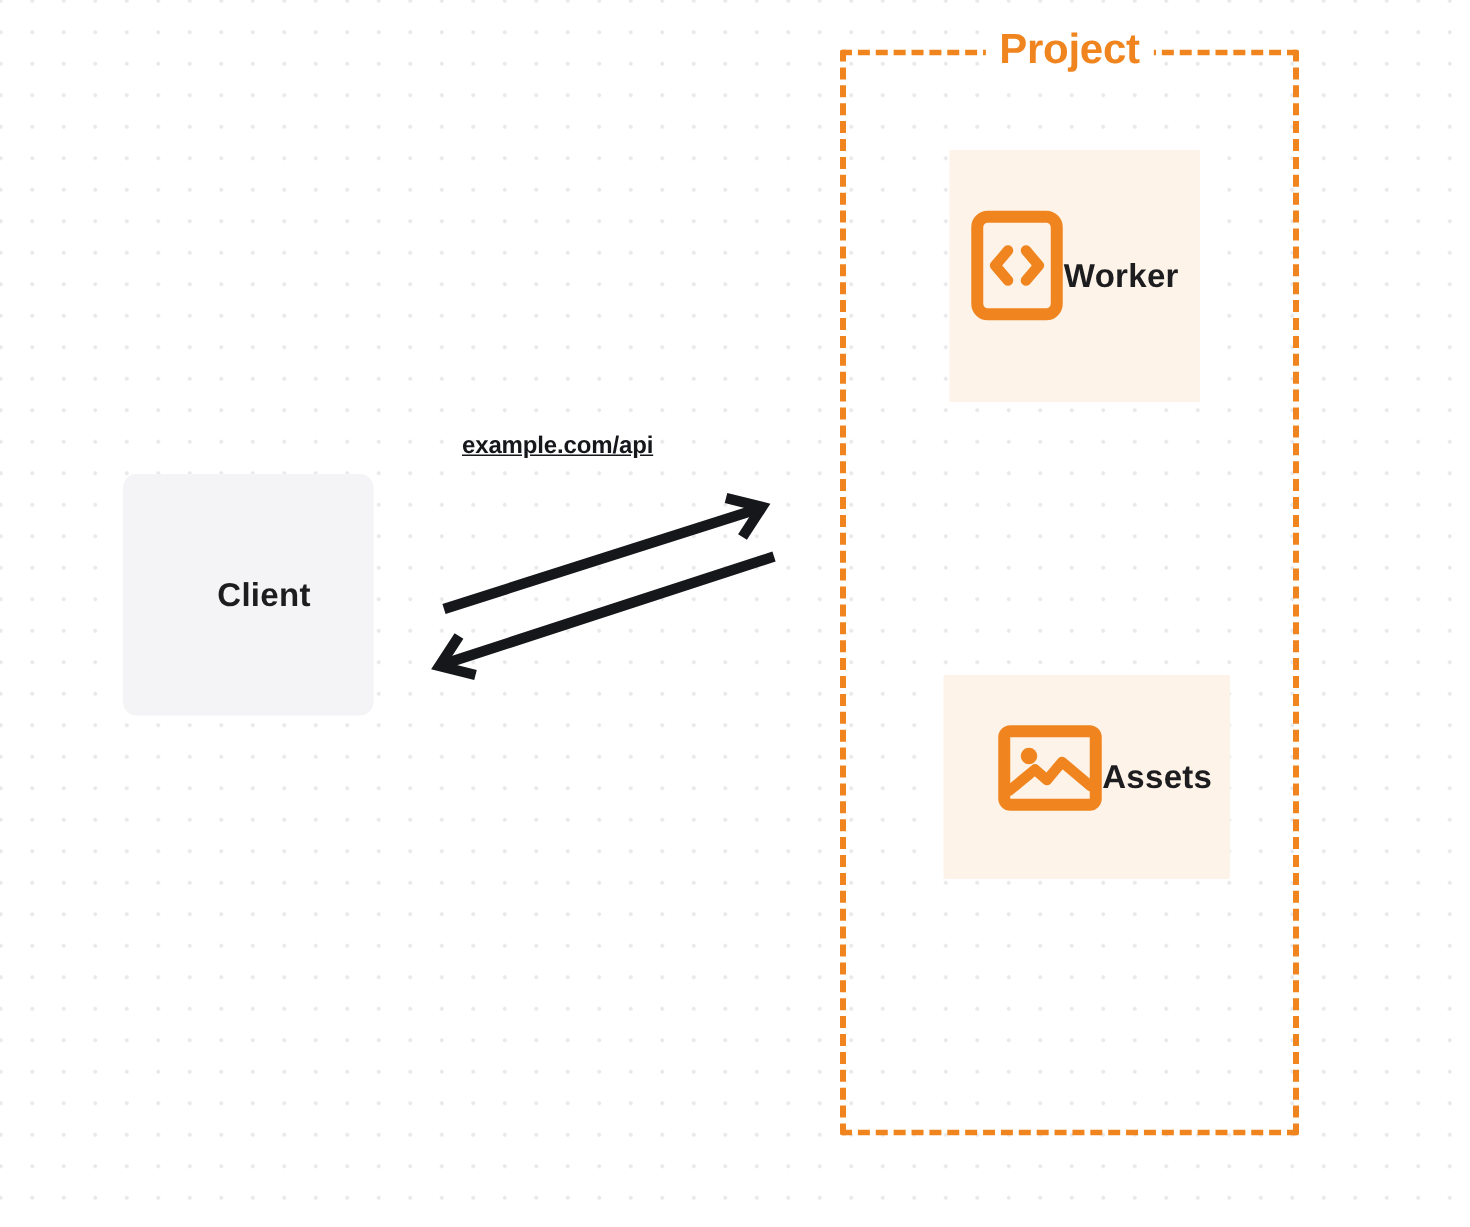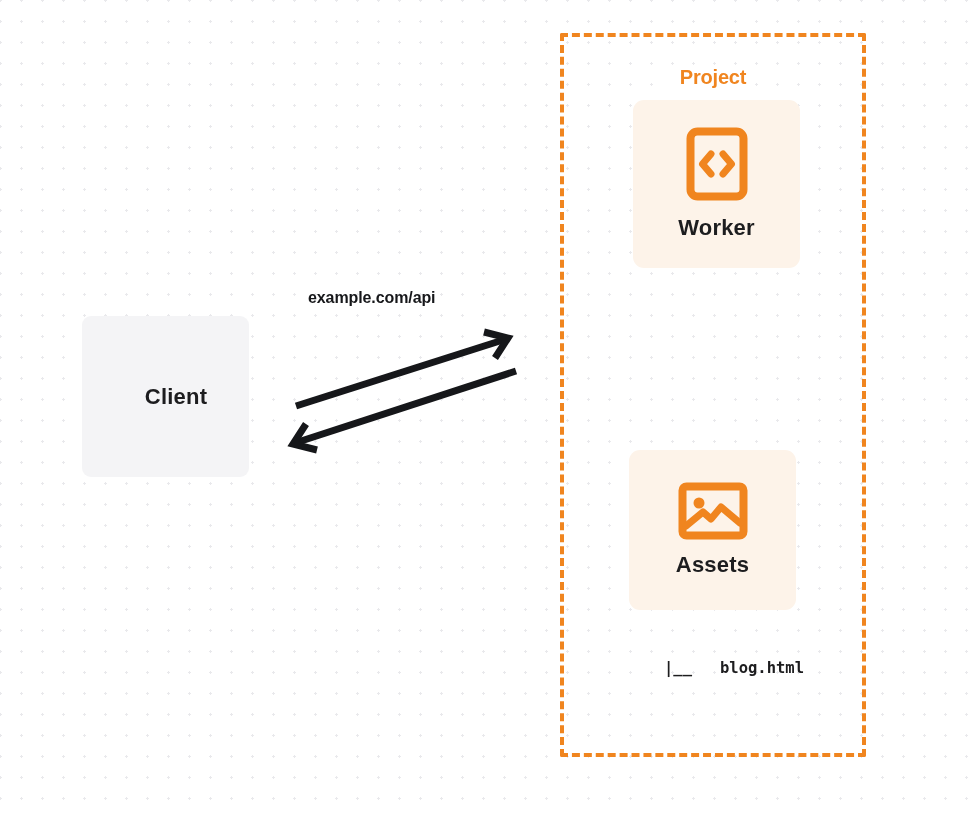--- a/index.html
+++ b/index.html
@@ -57,69 +57,69 @@
   }
   #request-label {
     position: absolute;
     left: 308px;
     top: 289px;
     font-size: 16px;
     font-weight: bold;
     color: #16171a;
     letter-spacing: -0.1px;
     white-space: nowrap;
+    text-decoration: underline;
   }
 
   
   #project-boundary {
     position: absolute;
     left: 560px;
     top: 33px;
     width: 306px;
     height: 724px;
     border: 4px dashed #f0851f;
     box-sizing: border-box;
     border-radius: 2px;
   }
   #project-title {
     position: absolute;
     left: 50%;
     top: -4px;
     transform: translate(-50%, -50%);
     background: #ffffff;
     padding: 0 9px;
-    font-size: 20px;
+    font-size: 28px;
     font-weight: bold;
     color: #f0851f;
     white-space: nowrap;
     letter-spacing: -0.2px;
-    margin-top: 44px;
   }
 
   
   .service-card {
     position: absolute;
     background: #fdf3e9;
-    border-radius: 11px;
+    border-radius: 1px;
     display: flex;
-    flex-direction: column;
     align-items: center;
     justify-content: center;
   }
   #worker-card {
     left: 633px;
     top: 100px;
     width: 167px;
     height: 168px;
   }
   #assets-card {
     left: 629px;
     top: 450px;
     width: 167px;
-    height: 160px;
+    height: 136px;
+    padding-left: 24px;
   }
   .service-card .card-icon {
     display: block;
     line-height: 0;
   }
   #worker-card .card-icon { margin-bottom: 14px; }
   #assets-card .card-icon { margin-bottom: 12px; }
   .service-card .card-label {
     font-size: 22px;
     font-weight: bold;
@@ -185,17 +185,16 @@
       <svg width="70" height="58" viewBox="0 0 70 58">
         <rect x="4.5" y="4.5" width="61" height="49" rx="4" ry="4" fill="none" stroke="#f0851f" stroke-width="8"></rect>
         <circle cx="21" cy="21" r="5.5" fill="#f0851f"></circle>
         <path d="M8 44 L25 30 L33 37 L43 25 L62 41" fill="none" stroke="#f0851f" stroke-width="7" stroke-linecap="round" stroke-linejoin="round"></path>
       </svg>
     </span>
     <span class="card-label">Assets</span>
   </div>
 
   <div id="assets-file-tree">
-    <span class="tree-row">     |__   blog.html</span>
     
   </div>
 
 </div>
 
 </body></html>

